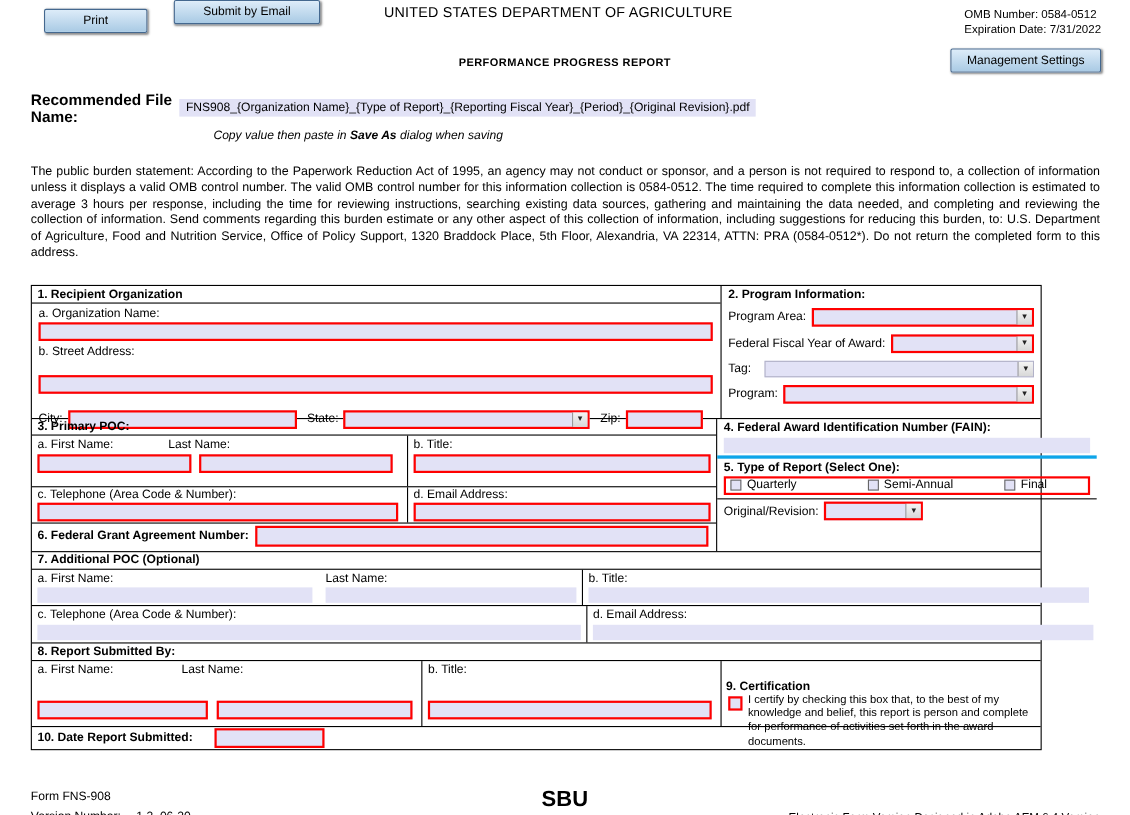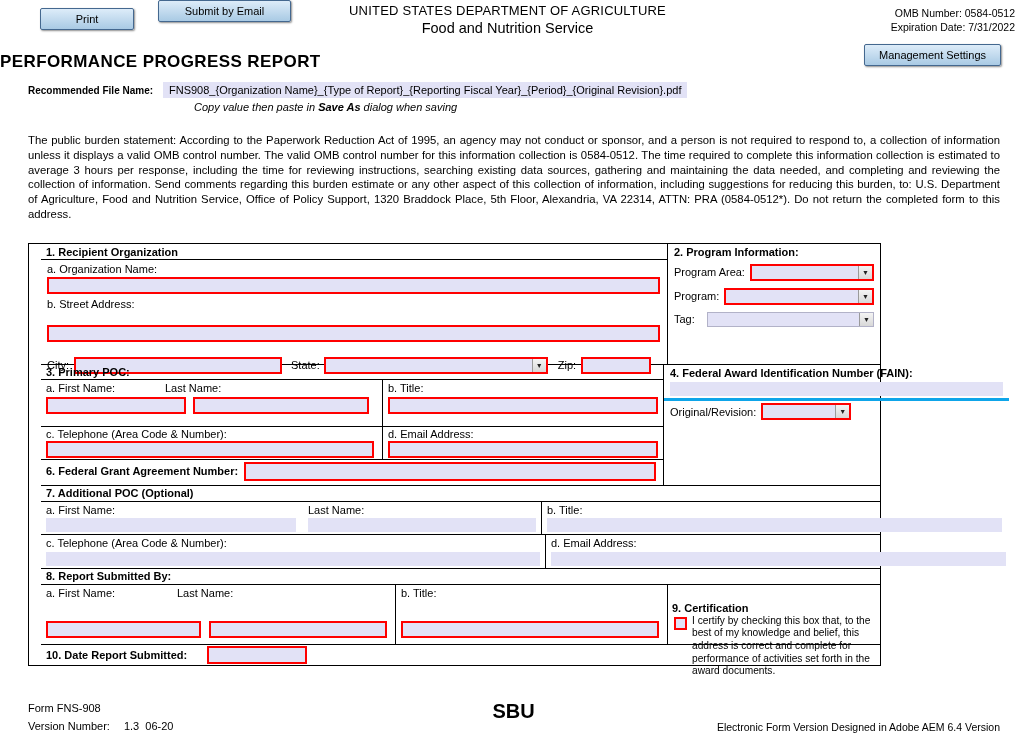--- a/index.html
+++ b/index.html
@@ -19,36 +19,36 @@
     box-shadow: 1px 1px 2px rgba(0,0,0,0.45);
     cursor: pointer;
   }
   
   .topbar { position: relative; height: 38px; }
   .btn-print  { position: absolute; left: 40px;  top: 8px; width: 94px;  height: 22px; }
   .btn-submit { position: absolute; left: 158px; top: 0; width: 133px; height: 22px; }
   .dept { position: absolute; left: 0; right: 12px; top: 3px; text-align: center; }
   .dept-1 { font-size: 13px; letter-spacing: .2px; }
   .dept-2 { font-size: 14.5px; margin-top: 2px; }
-  .topright { position: absolute; right: 12px; top: 6px; text-align: right; font-size: 10.5px; line-height: 14px; }
+  .topright { position: absolute; right: 26px; top: 6px; font-size: 10.5px; line-height: 14px; }
   
   .titlerow { position: relative; height: 36px; }
-  .form-title { font-weight: bold; font-size: 17px; letter-spacing: .4px; padding-top: 14px; }
+  .form-title { text-align: center; font-weight: bold; font-size: 10px; letter-spacing: .4px; padding-top: 14px; }
   .btn-mgmt { position: absolute; right: 26px; top: 6px; width: 137px; height: 22px; }
   
   .filenames { margin: 8px 0 0 28px; }
   .fn-row { display: flex; align-items: center; }
-  .fn-label { font-weight: bold; font-size: 10px; width: 135px; }
+  .fn-label { font-weight: bold; font-size: 14px; width: 135px; }
   .fn-value { background: #e2e2f6; padding: 2px 6px; font-size: 11px; }
   .fn-hint { margin-left: 160px; margin-top: 3px; font-style: italic; font-size: 11px; padding-left: 6px; }
   .fn-hint b { font-style: italic; }
   
   .burden { margin: 20px 27px 0 28px; text-align: justify; font-size: 11.3px; line-height: 14.8px; }
   
-  .ftable { margin: 21px 0 0 28px; width: 853px; border: 1px solid #000; padding-left: 12px; }
+  .ftable { margin: 21px 0 0 28px; width: 919px; border: 1px solid #000; }
   .trow { display: flex; border-top: 1px solid #000; }
   .trow.first { border-top: none; }
   .sec-h { font-weight: bold; padding: 2px 5px 1px; }
   .lbl { display: inline-block; }
   .lcell { width: 627px; border-right: 1px solid #000; }
   .rcell { flex: 1; }
   
   .rin { background: #e2e2f6; border: 2px solid #ff0000; height: 17px; }
   .pin { background: #e2e2f6; height: 14px; }
   .dd { background: #e2e2f6; height: 17px; position: relative; }
@@ -75,21 +75,20 @@
 </head>
 <body>
 
 <div class="page">
 
   <div class="topbar">
     <button class="fbtn btn-print">Print</button>
     <button class="fbtn btn-submit">Submit by Email</button>
     <div class="dept">
       <div class="dept-1">UNITED STATES DEPARTMENT OF AGRICULTURE</div>
-      <div class="dept-2">Food and Nutrition Service</div>
     </div>
     <div class="topright">
       <div>OMB Number: 0584-0512</div>
       <div>Expiration Date: 7/31/2022</div>
     </div>
   </div>
 
   <div class="titlerow">
     <div class="form-title">PERFORMANCE PROGRESS REPORT</div>
     <button class="fbtn btn-mgmt">Management Settings</button>
@@ -131,28 +130,34 @@
       </div>
       <div class="rcell" style="padding:2px 6px;">
         <div class="sec-h" style="padding:0;">2. Program Information:</div>
         <div class="flexr" style="margin-top:6px;">
           <span class="lbl">Program Area:</span>
           <div class="dd req" style="flex:1;margin-left:5px;">
               <span class="arr">▼</span>
             </div>
         </div>
         <div class="flexr" style="margin-top:7px;">
-          <span class="lbl">Program:</span>
+          <span class="lbl">Federal Fiscal Year of Award:</span>
           <div class="dd req" style="flex:1;margin-left:5px;">
               <span class="arr">▼</span>
             </div>
         </div>
         <div class="flexr" style="margin-top:7px;">
           <span class="lbl">Tag:</span>
           <div class="dd plain" style="flex:1;margin-left:12px;height:15px;">
+              <span class="arr">▼</span>
+            </div>
+        </div>
+        <div class="flexr" style="margin-top:7px;">
+          <span class="lbl">Program:</span>
+          <div class="dd req" style="flex:1;margin-left:5px;">
               <span class="arr">▼</span>
             </div>
         </div>
       </div>
     </div>
 
     <div class="trow" style="height:121px;">
       <div class="lcell">
         <div class="sec-h" style="border-bottom:1px solid #000;padding:1px 5px;">3. Primary POC:</div>
         <div style="display:flex;border-bottom:1px solid #000;height:47px;">
@@ -184,20 +189,37 @@
         <div class="flexr" style="height:23px;padding:0 5px;">
           <span class="lbl" style="font-weight:bold;">6. Federal Grant Agreement Number:</span>
           <div class="rin" style="flex:1;margin-left:6px;margin-right:2px;height:19px;"></div>
         </div>
       </div>
       <div class="rcell">
         <div style="height:36px;border-bottom:3px solid #0ea5e9;padding:2px 6px;">
           <span class="lbl" style="font-weight:bold;">4. Federal Award Identification Number (FAIN):</span>
           <div class="pin" style="width:333px;margin-top:3px;"></div>
         </div>
+        <div style="height:37px;border-bottom:1px solid #000;padding:2px 6px;">
+          <span class="lbl" style="font-weight:bold;">5. Type of Report (Select One):</span>
+          <div class="cbgroup">
+            <div class="cbopt">
+              <span class="cbox"></span>
+              <span class="lbl">Quarterly</span>
+            </div>
+            <div class="cbopt">
+              <span class="cbox"></span>
+              <span class="lbl">Semi-Annual</span>
+            </div>
+            <div class="cbopt" style="flex:0 0 72px;">
+              <span class="cbox"></span>
+              <span class="lbl">Final</span>
+            </div>
+          </div>
+        </div>
         <div class="flexr" style="height:22px;padding:0 6px;">
           <span class="lbl">Original/Revision:</span>
           <div class="dd req" style="width:90px;margin-left:5px;">
               <span class="arr">▼</span>
             </div>
         </div>
       </div>
     </div>
 
     <div class="trow" style="height:16px;">
@@ -248,21 +270,21 @@
         </div>
       </div>
       <div style="width:272px;border-right:1px solid #000;padding:2px 5px;">
         <span class="lbl">b. Title:</span>
         <div class="rin" style="width:258px;margin-top:22px;"></div>
       </div>
       <div style="flex:1;padding:1px 4px;">
         <div class="lbl" style="font-weight:bold;margin-top:16px;">9. Certification</div>
         <div style="display:flex;margin-top:1px;">
           <span class="certcb" style="margin:2px 5px 0 2px;"></span>
-          <div style="font-size:10.2px;line-height:12.6px;">I certify by checking this box that, to the best of my knowledge and belief, this address is correct and complete for performance of activities set forth in the award documents.</div>
+          <div style="font-size:10.2px;line-height:12.6px;">I certify by checking this box that, to the best of my knowledge and belief, this report is person and complete for performance of activities set forth in the award documents.</div>
         </div>
       </div>
     </div>
 
     <div class="trow flexr" style="height:21px;padding:0 5px;">
       <span class="lbl" style="font-weight:bold;">10. Date Report Submitted:</span>
       <div class="rin" style="width:100px;margin-left:20px;height:18px;"></div>
     </div>
 
   </div>

